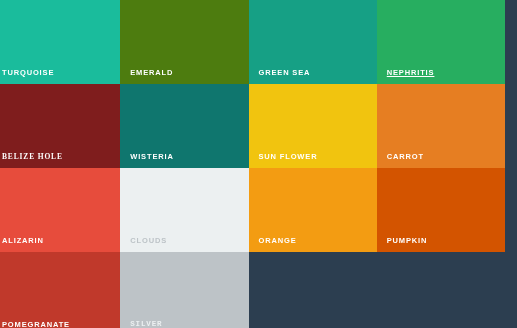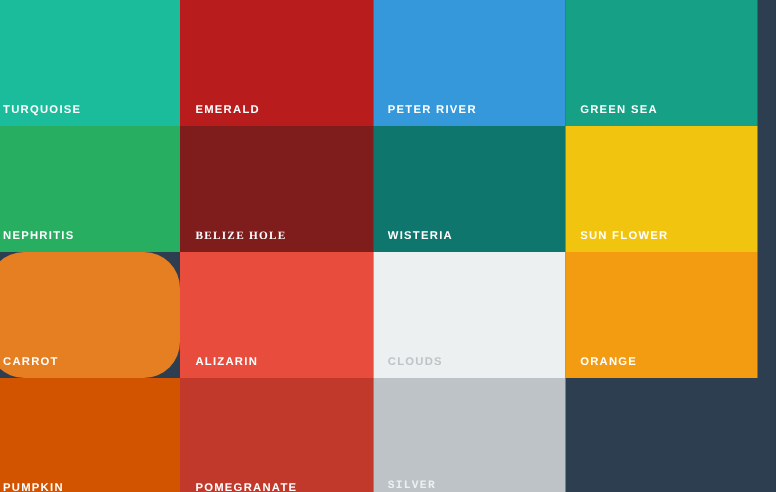--- a/index.html
+++ b/index.html
@@ -54,42 +54,39 @@
 </style>
 </head>
 <body>
 
 <div id="screen" style="background: rgb(44, 62, 80);">
 
   <div id="palette" style="grid-template-columns: repeat(4, 1fr); grid-template-rows: repeat(4, 1fr);">
       <div class="swatch" style="background: rgb(26, 188, 156);">
         <span class="swatch-label" style="color: rgb(255, 255, 255);">TURQUOISE</span>
       </div>
-      <div class="swatch" style="background: #b91c1c;">
+      <div class="swatch" style="background: #4d7c0f;">
         <span class="swatch-label" style="color: rgb(255, 255, 255);">EMERALD</span>
-      </div>
-      <div class="swatch" style="background: rgb(52, 152, 219);">
-        <span class="swatch-label" style="color: rgb(255, 255, 255);">PETER RIVER</span>
       </div>
       <div class="swatch" style="background: rgb(22, 160, 133);">
         <span class="swatch-label" style="color: rgb(255, 255, 255);">GREEN SEA</span>
       </div>
       <div class="swatch" style="background: rgb(39, 174, 96);">
-        <span class="swatch-label" style="color: rgb(255, 255, 255);">NEPHRITIS</span>
+        <span class="swatch-label" style="color: rgb(255, 255, 255); text-decoration: underline;">NEPHRITIS</span>
       </div>
       <div class="swatch" style="background: #7f1d1d; font-family: Liberation Serif, serif;">
         <span class="swatch-label" style="color: rgb(255, 255, 255);">BELIZE HOLE</span>
       </div>
       <div class="swatch" style="background: #0f766e;">
         <span class="swatch-label" style="color: rgb(255, 255, 255);">WISTERIA</span>
       </div>
       <div class="swatch" style="background: rgb(241, 196, 15);">
         <span class="swatch-label" style="color: rgb(255, 255, 255);">SUN FLOWER</span>
       </div>
-      <div class="swatch" style="background: rgb(230, 126, 34); border-radius: 24px;">
+      <div class="swatch" style="background: rgb(230, 126, 34);">
         <span class="swatch-label" style="color: rgb(255, 255, 255);">CARROT</span>
       </div>
       <div class="swatch" style="background: rgb(231, 76, 60);">
         <span class="swatch-label" style="color: rgb(255, 255, 255);">ALIZARIN</span>
       </div>
       <div class="swatch" style="background: rgb(236, 240, 241);">
         <span class="swatch-label" style="color: rgb(189, 195, 199);">CLOUDS</span>
       </div>
       <div class="swatch" style="background: rgb(243, 156, 18);">
         <span class="swatch-label" style="color: rgb(255, 255, 255);">ORANGE</span>

